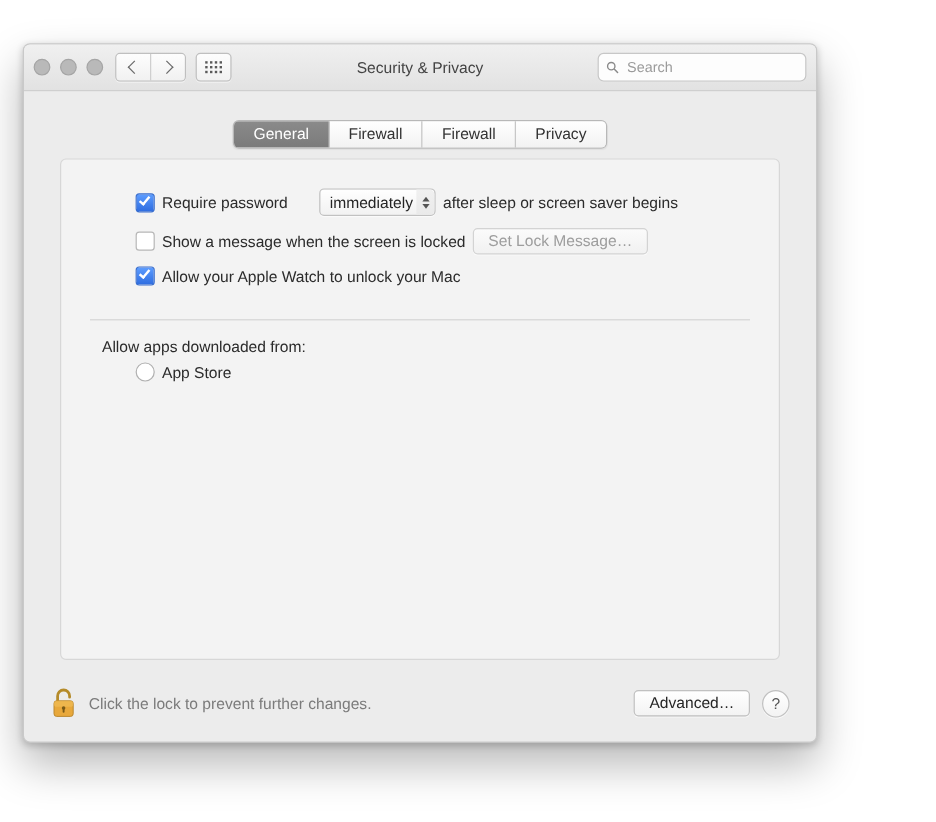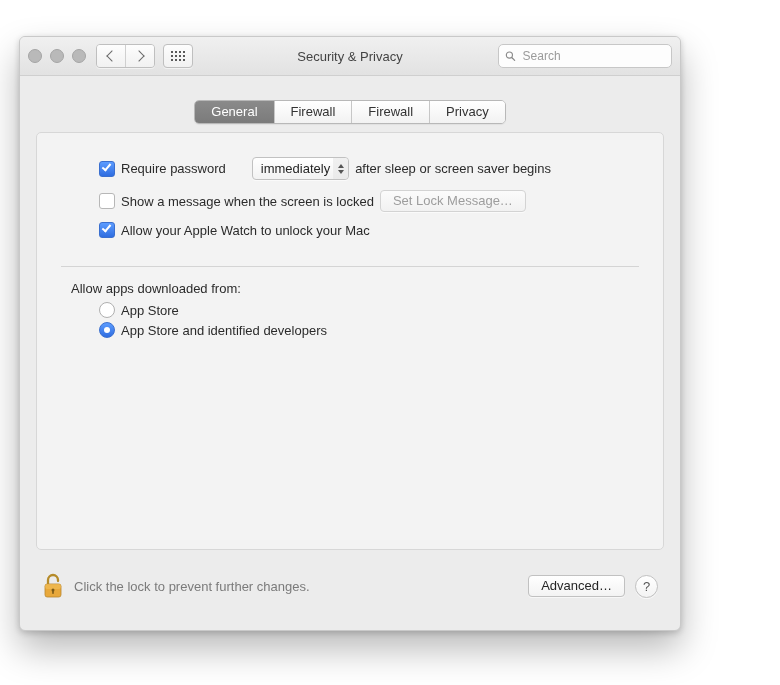--- a/index.html
+++ b/index.html
@@ -110,21 +110,21 @@
   .chevron {
     width: 7px; height: 7px;
     border-left: 1.5px solid #6a6a6a;
     border-bottom: 1.5px solid #6a6a6a;
   }
   .chev-left { transform: rotate(45deg); margin-left: 2px; }
   .chev-right { transform: rotate(-135deg); margin-right: 2px; }
 
   
   .body {
-    padding: 24px 16px 10px;
+    padding: 24px 30px 10px;
     text-align: right;
   }
   .tabbar {
     display: flex;
     justify-content: center;
     margin-bottom: 8px;
   }
   .seg {
     display: inline-flex;
     border: 1px solid #b8b8b8;
@@ -248,21 +248,21 @@
     content: "";
     position: absolute;
     left: 4px; top: 4px;
     width: 6px; height: 6px;
     border-radius: 50%;
     background: #fff;
   }
   .footer {
     display: flex;
     align-items: center;
-    padding: 12px 22px 30px;
+    padding: 12px 22px 18px;
     gap: 10px;
   }
   .lock-wrap {
     display: flex; align-items: center; gap: 10px;
     font-size: 13px; color: #7b7b7b;
   }
   .help-btn {
     width: 21px; height: 21px;
     border: 1px solid #c1c1c1;
     border-radius: 50%;
@@ -369,25 +369,20 @@
         <div class="row" style="margin-bottom:6px;">
           <span>Allow apps downloaded from:</span>
         </div>
 
         <div class="row" style="margin-bottom:4px;">
           <span class="indent"></span>
           <span class="radio"></span>
           <span>App Store</span>
         </div>
 
-        <div class="row">
-          <span class="indent"></span>
-          <span class="radio selected"></span>
-          <span>App Store and identified developers</span>
-        </div>
 
       </div>
     </div>
 
     <div class="footer">
       <div class="lock-wrap">
         <svg width="22" height="28" viewBox="0 0 22 28">
           <path d="M6 12 V8 a5 5 0 0 1 10 0 V9" stroke="#b58b2a" stroke-width="2.3" fill="none" stroke-linecap="round"></path>
           <rect x="3" y="12" width="16" height="13" rx="2.2" fill="#e8a83b" stroke="#b9862d" stroke-width="0.8"></rect>
           <rect x="3" y="12" width="16" height="5" rx="2.2" fill="#f2bf5a" opacity="0.6"></rect>

